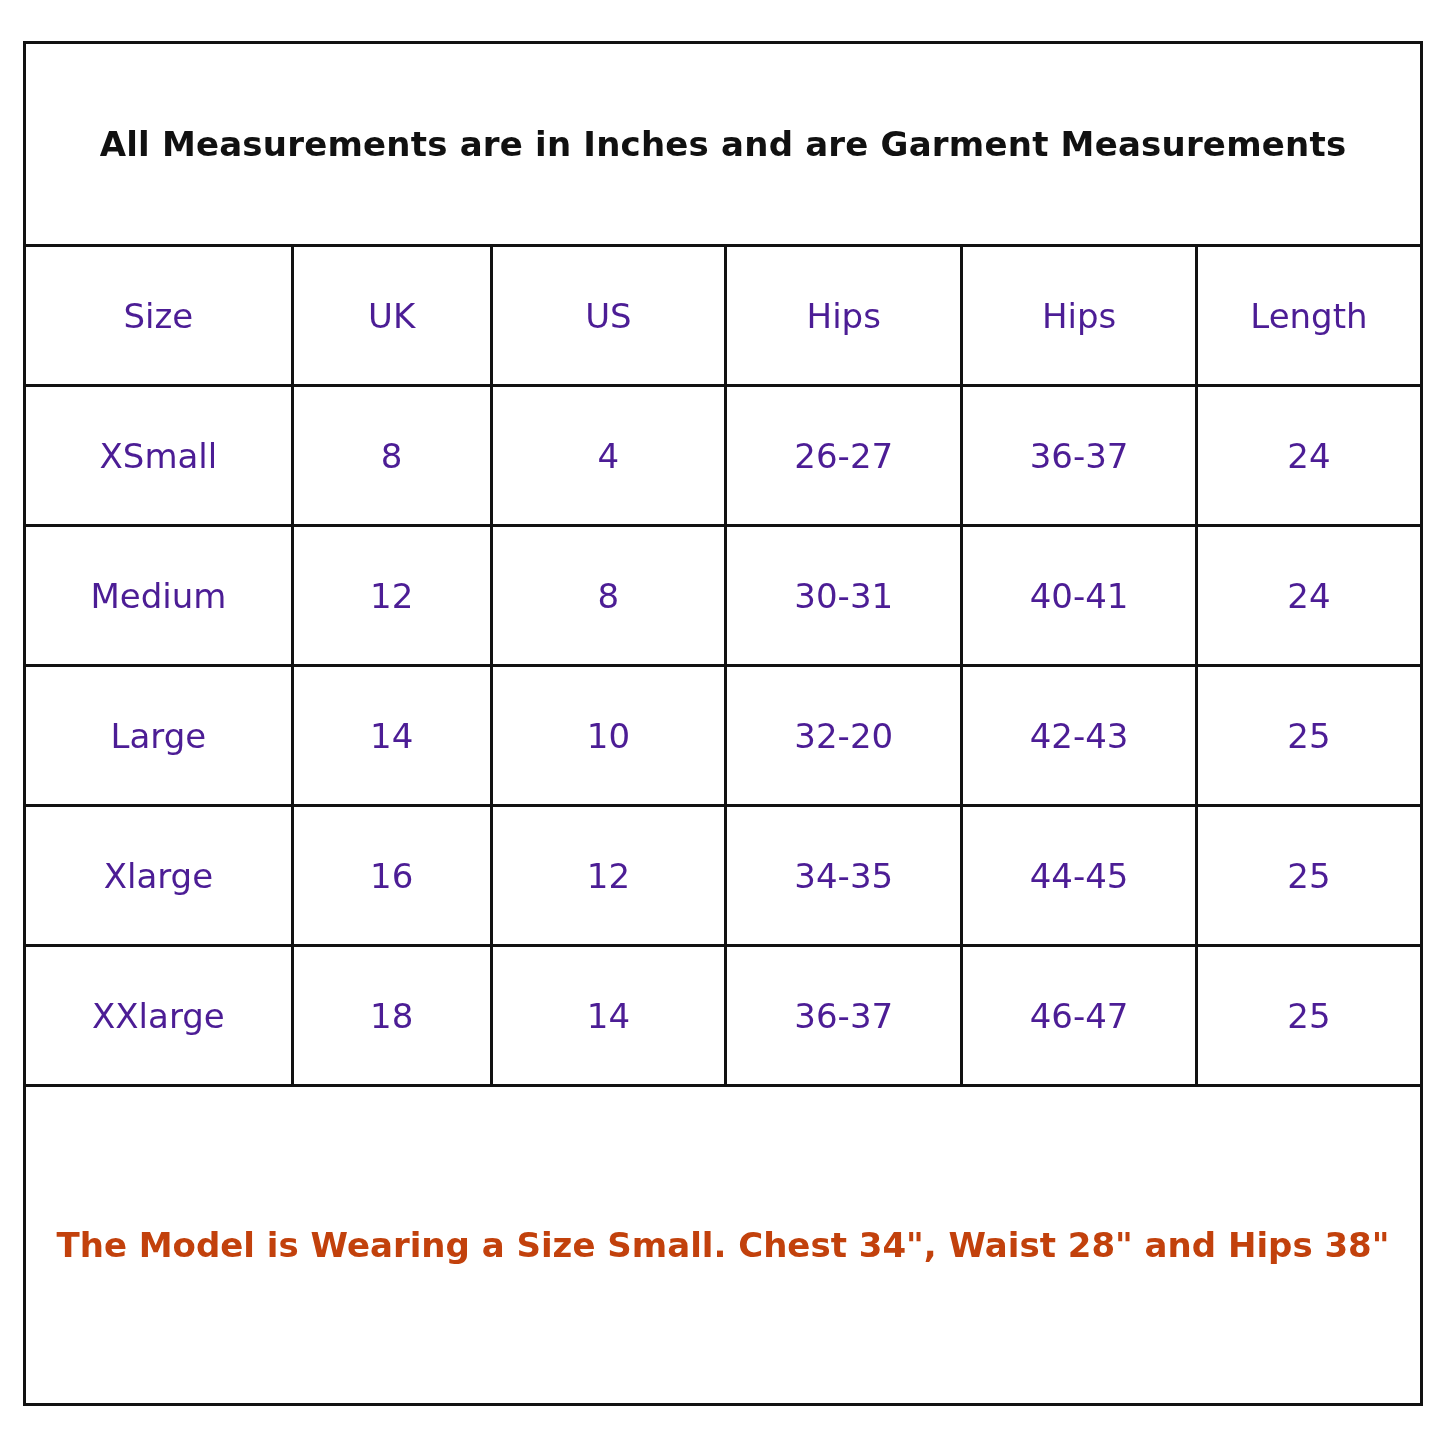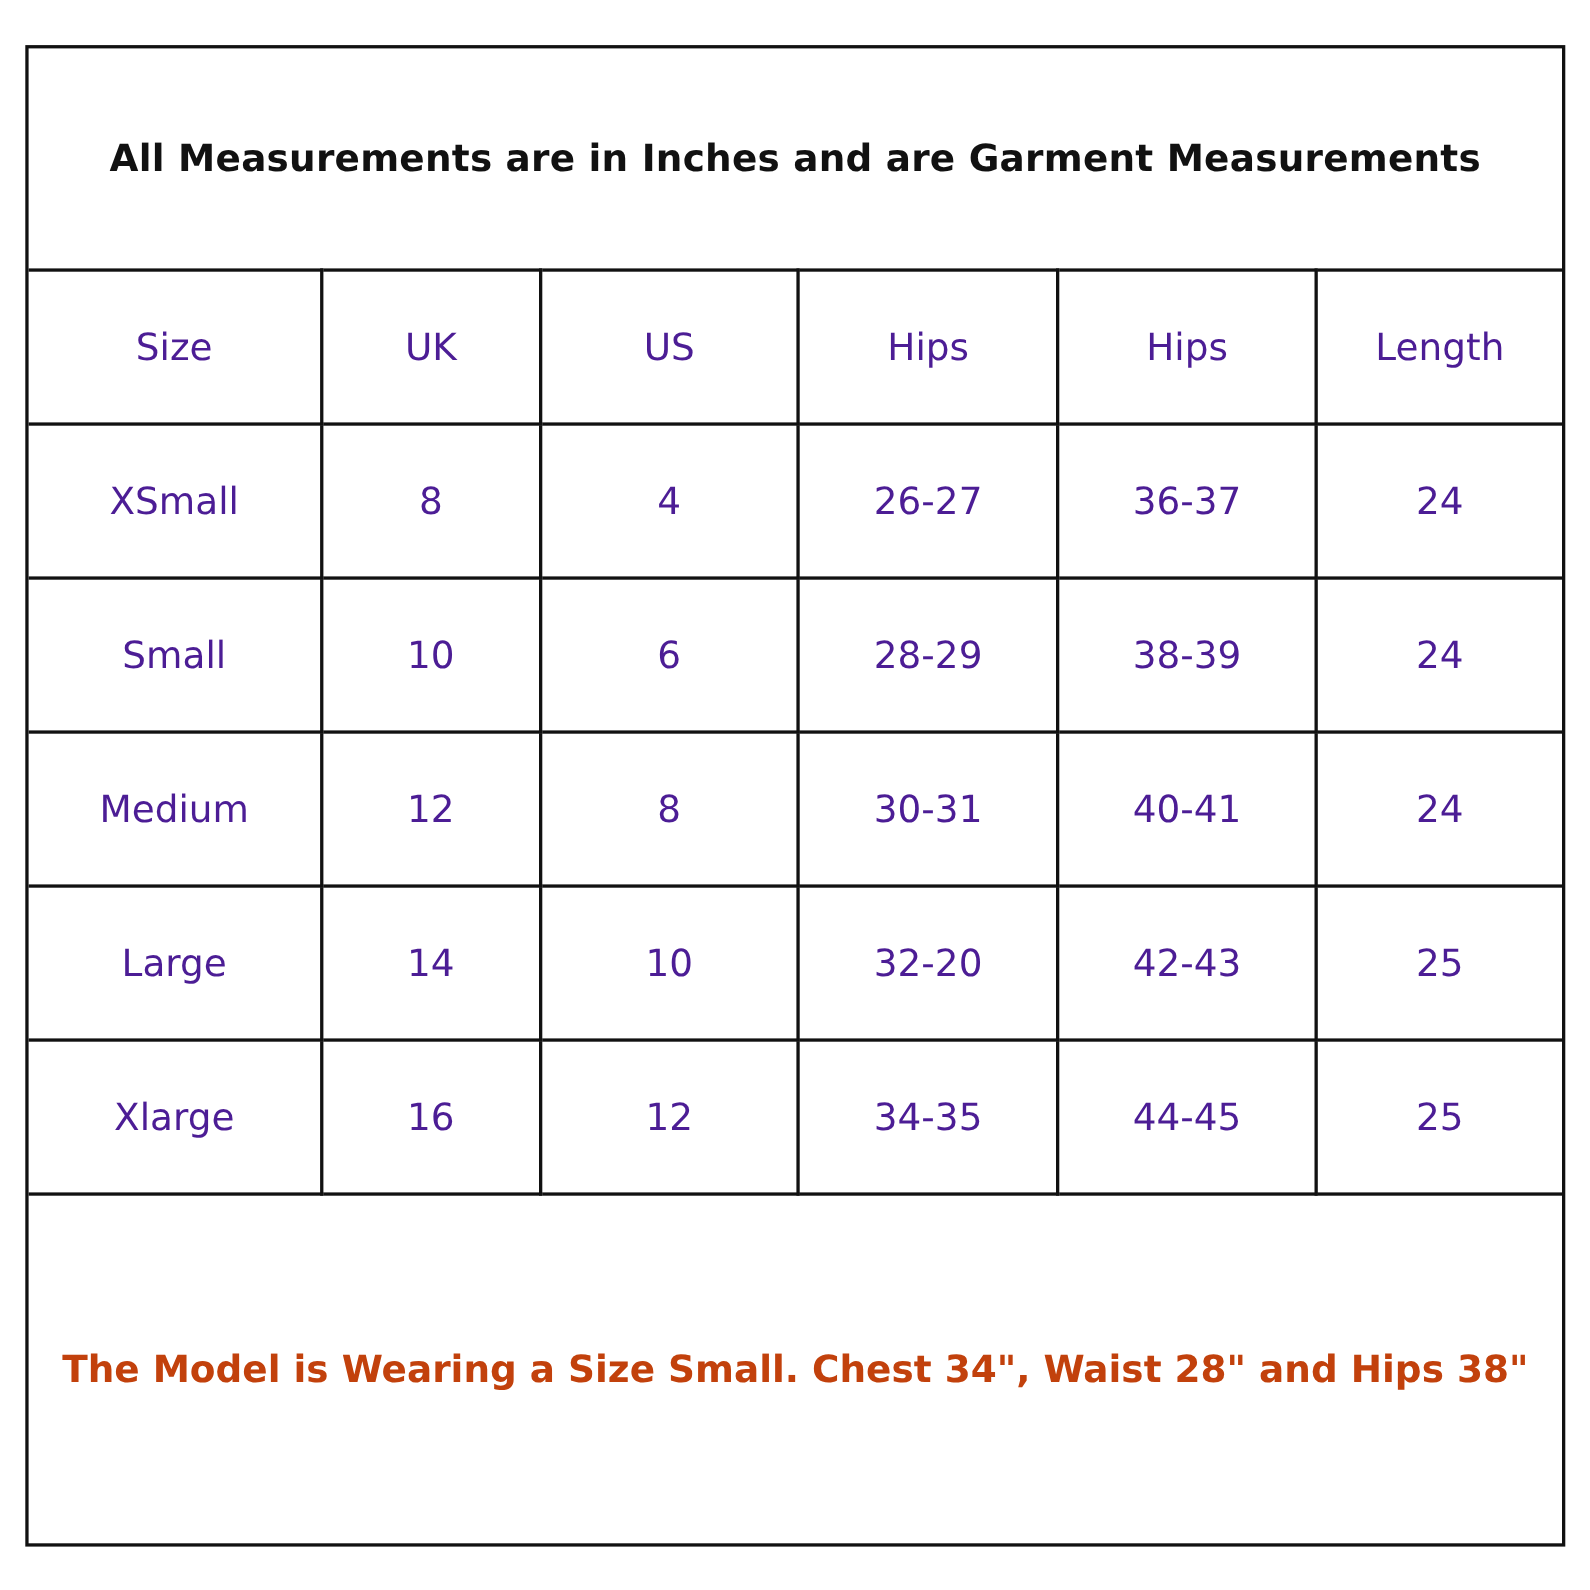--- a/index.html
+++ b/index.html
@@ -113,28 +113,20 @@
     <tbody>
       <tr>
         <td>XSmall</td>
         <td>8</td>
         <td>4</td>
         <td>26-27</td>
         <td>36-37</td>
         <td>24</td>
       </tr>
       <tr>
-        <td>Small</td>
-        <td>10</td>
-        <td>6</td>
-        <td>28-29</td>
-        <td>38-39</td>
-        <td>24</td>
-      </tr>
-      <tr>
         <td>Medium</td>
         <td>12</td>
         <td>8</td>
         <td>30-31</td>
         <td>40-41</td>
         <td>24</td>
       </tr>
       <tr>
         <td>Large</td>
         <td>14</td>
@@ -144,18 +136,26 @@
         <td>25</td>
       </tr>
       <tr>
         <td>Xlarge</td>
         <td>16</td>
         <td>12</td>
         <td>34-35</td>
         <td>44-45</td>
         <td>25</td>
       </tr>
+      <tr>
+        <td>XXlarge</td>
+        <td>18</td>
+        <td>14</td>
+        <td>36-37</td>
+        <td>46-47</td>
+        <td>25</td>
+      </tr>
     </tbody>
   </table>
 
   <div class="footer-note">The Model is Wearing a Size Small. Chest 34", Waist 28" and Hips 38"</div>
 
 </div>
 
 </body></html>

